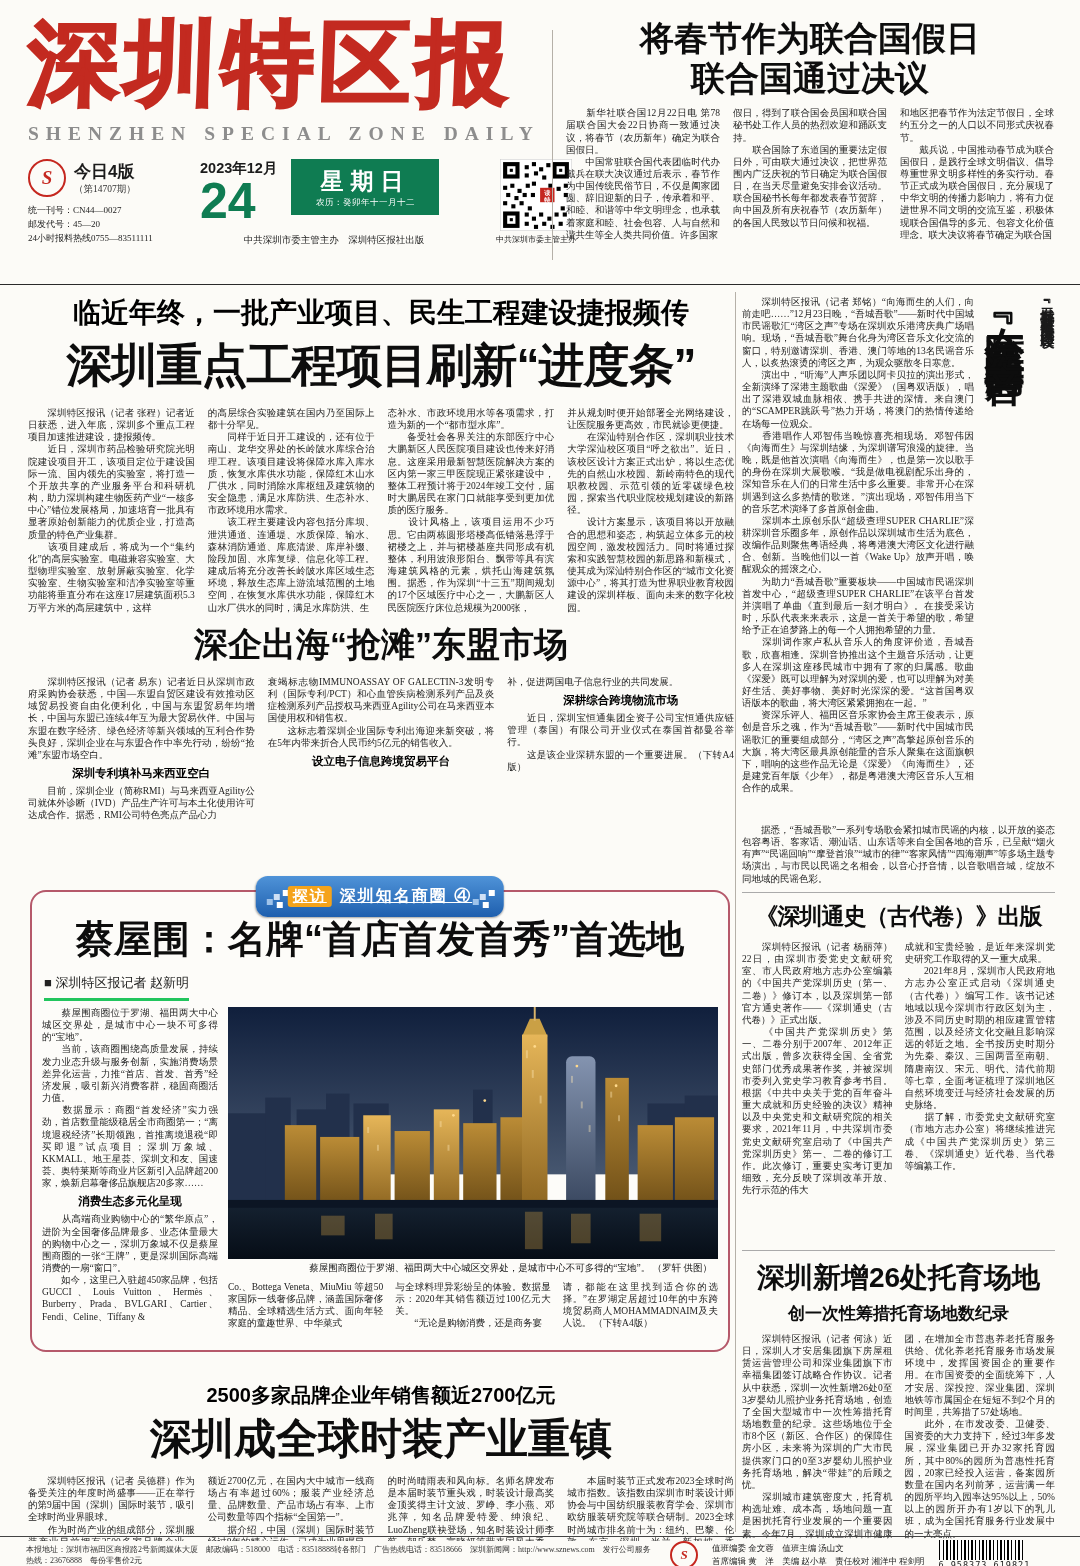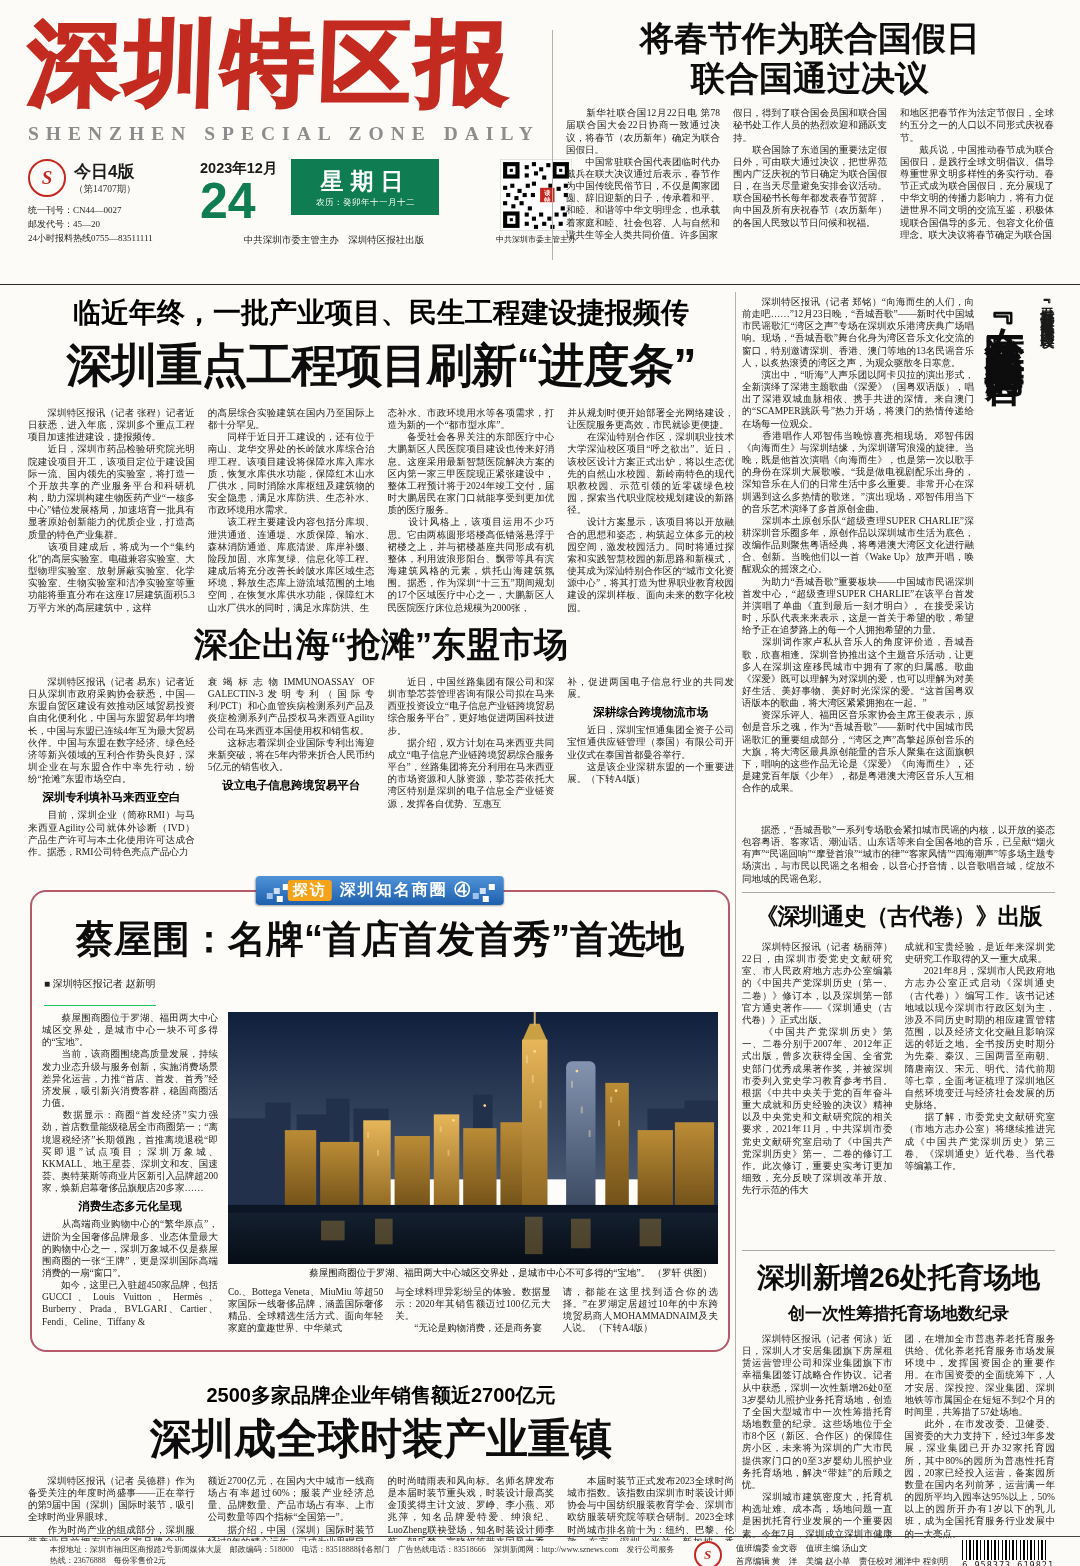--- a/index.html
+++ b/index.html
@@ -38,28 +38,28 @@
   .publisher{font-size:9.5px;margin-top:8px;text-align:center;color:#222;}
   .qr-caption{font-size:8px;margin-top:3px;text-align:center;color:#222;}
 
   
   .rail-sep{border-top:1px solid #aaa;}
   .vtext{writing-mode:vertical-rl;}
 
   
   .cw-box{border:2.5px solid #b5596b;border-radius:16px;background:#fdfcf9;}
   .badge{position:absolute;left:50%;transform:translateX(-50%);top:-16px;
-         background:linear-gradient(180deg,#4f93d8,#1e5fae);color:#fff;border-radius:4px;
-         padding:4px 18px;font-family:"Liberation Sans",sans-serif;font-weight:900;font-size:16px;
-         letter-spacing:2px;display:flex;align-items:center;gap:8px;box-shadow:0 1px 2px rgba(0,0,0,.35);}
+         background:linear-gradient(180deg,#4f93d8,#1e5fae);color:#fff;border-radius:12px;
+         padding:10px 18px;font-family:"Liberation Sans",sans-serif;font-weight:900;font-size:16px;
+         letter-spacing:2px;display:flex;align-items:center;gap:8px;box-shadow:0 1px 2px rgba(0,0,0,.35);text-decoration:underline;}
   .badge .tag{background:#f5a31a;color:#fff;border-radius:3px;padding:1px 5px;font-size:15px;}
   .pix{width:6px;height:6px;background:#cfe0f5;display:inline-block;
        box-shadow:9px -4px 0 #fff, -7px 5px 0 #9fc3ea, 3px 8px 0 #fff;}
-  .byline{font-size:10px;color:#222;border-bottom:1px solid #22c55e;display:inline-block;
-          padding-bottom:14px;font-family:"Liberation Sans",sans-serif;}
+  .byline{font-size:13px;color:#222;border-bottom:3px solid #22c55e;display:inline-block;
+          padding-bottom:6px;font-family:"Liberation Sans",sans-serif;}
   .caption{font-size:9.5px;color:#111;text-align:right;padding:3px 6px 0 0;}
 
   .kicker{font-family:"Liberation Sans",sans-serif;font-weight:900;text-align:center;color:#000;}
 
   
   .footer{border-top:1.2px solid #444;display:flex;align-items:center;gap:14px;
           padding:7px 26px 0 26px;box-sizing:border-box;}
   .f-addr{font-size:8px;color:#333;width:630px;line-height:1.4;}
   .f-ed{font-size:8.5px;line-height:1.5;color:#222;white-space:pre-line;}
   .logo-mini{width:24px;height:24px;border:2px solid #c5271f;border-radius:50%;flex:none;
@@ -212,22 +212,20 @@
       <div class="col" style="overflow:hidden;">
         <div class="body-text">　　深圳特区报讯（记者 易东）记者近日从深圳市政府采购协会获悉，中国—东盟自贸区建设有效推动区域贸易投资自由化便利化，中国与东盟贸易年均增长，中国与东盟已连续4年互为最大贸易伙伴。中国与东盟在数字经济、绿色经济等新兴领域的互利合作势头良好，深圳企业在与东盟合作中率先行动，纷纷“抢滩”东盟市场空白。</div>
         <div class="subhead">深圳专利填补马来西亚空白</div>
         <div class="body-text">　　目前，深圳企业（简称RMI）与马来西亚Agility公司就体外诊断（IVD）产品生产许可与本土化使用许可达成合作。据悉，RMI公司特色亮点产品心力</div>
       </div>
       <div class="col" style="overflow:hidden;">
         <div class="body-text">衰竭标志物IMMUNOASSAY OF GALECTIN-3发明专利（国际专利/PCT）和心血管疾病检测系列产品及炎症检测系列产品授权马来西亚Agility公司在马来西亚本国使用权和销售权。
 　　这标志着深圳企业国际专利出海迎来新突破，将在5年内带来折合人民币约5亿元的销售收入。</div>
         <div class="subhead">设立电子信息跨境贸易平台</div>
       </div>
-      <div class="col body-text">　　近日，中国丝路集团有限公司和深圳市挚芯荟管理咨询有限公司拟在马来西亚投资设立“电子信息产业链跨境贸易综合服务平台”，更好地促进两国科技进步。
-　　据介绍，双方计划在马来西亚共同成立“电子信息产业链跨境贸易综合服务平台”，丝路集团将充分利用在马来西亚的市场资源和人脉资源，挚芯荟依托大湾区特别是深圳的电子信息全产业链资源，发挥各自优势、互惠互</div>
       <div class="col" style="overflow:hidden;">
         <div class="body-text">补，促进两国电子信息行业的共同发展。</div>
         <div class="subhead">深耕综合跨境物流市场</div>
         <div class="body-text">　　近日，深圳宝恒通集团全资子公司宝恒通供应链管理（泰国）有限公司开业仪式在泰国首都曼谷举行。
 　　这是该企业深耕东盟的一个重要进展。（下转A4版）</div>
       </div>
     </div>
   </div>
 
   <div class="abs" style="left:742px;top:294px;width:313px;height:592px;">
@@ -384,21 +382,21 @@
     <div class="cols" style="margin-top:8px;height:66px;">
       <div class="col body-text">　　深圳特区报讯（记者 吴德群）作为备受关注的年度时尚盛事——正在举行的第9届中国（深圳）国际时装节，吸引全球时尚业界眼球。
 　　作为时尚产业的组成部分，深圳服装产业目前拥有2500多家品牌企业，90%以上是自有品牌，年销售总</div>
       <div class="col body-text">额近2700亿元，在国内大中城市一线商场占有率超过60%；服装产业经济总量、品牌数量、产品市场占有率、上市公司数量等四个指标“全国第一”。
 　　据介绍，中国（深圳）国际时装节经过8年的精心运作，已成为业界瞩目</div>
       <div class="col body-text">的时尚晴雨表和风向标。名师名牌发布是本届时装节重头戏，时装设计最高奖金顶奖得主计文波、罗峥、李小燕、邓兆萍，知名品牌爱特爱、绅浪纪、LuoZheng联袂登场，知名时装设计师李薇、朝乐梦、宣晓妍等带来国风大秀，展现深圳时尚风向。</div>
       <div class="col body-text">　　本届时装节正式发布2023全球时尚城市指数。该指数由深圳市时装设计师协会与中国纺织服装教育学会、深圳市欧纺服装研究院等联合研制。2023全球时尚城市排名前十为：纽约、巴黎、伦敦、东京、深圳、米兰、新加坡、香港、悉尼、上海。</div>
     </div>
   </div>
 
-  <div class="abs footer" style="left:0;top:1536px;width:1080px;height:30px;justify-content:flex-end;">
+  <div class="abs footer" style="left:0;top:1536px;width:1080px;height:30px;">
     <div class="f-addr">本报地址：深圳市福田区商报路2号新闻媒体大厦　邮政编码：518000　电话：83518888转各部门　广告热线电话：83518666　深圳新闻网：http://www.sznews.com　发行公司服务热线：23676888　每份零售价2元</div>
     <div class="logo-mini">
         <span>S</span>
       </div>
     <div class="f-ed">值班编委 金文蓉　值班主编 汤山文
 首席编辑 黄　洋　美编 赵小草　责任校对 湘洋中 程剑明</div>
     <div>
       <div class="bars"></div>
       <div class="barcode-num">6 958373 619821</div>
     </div>

